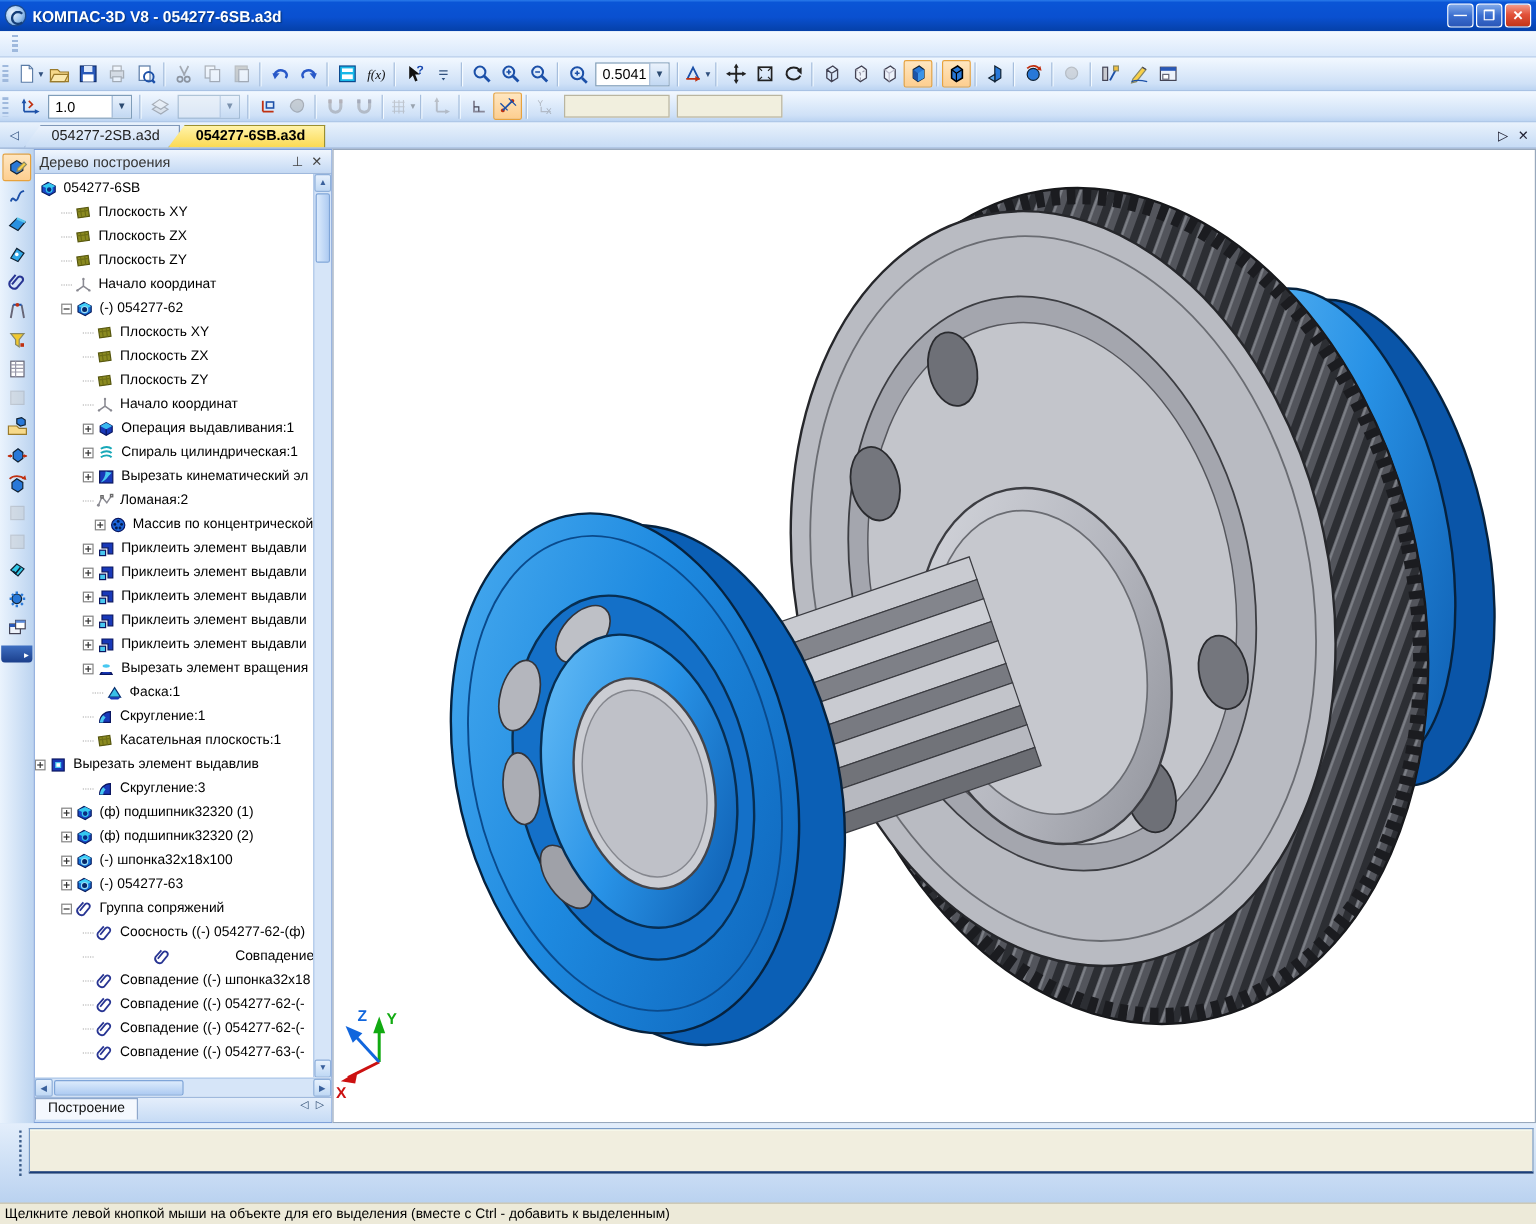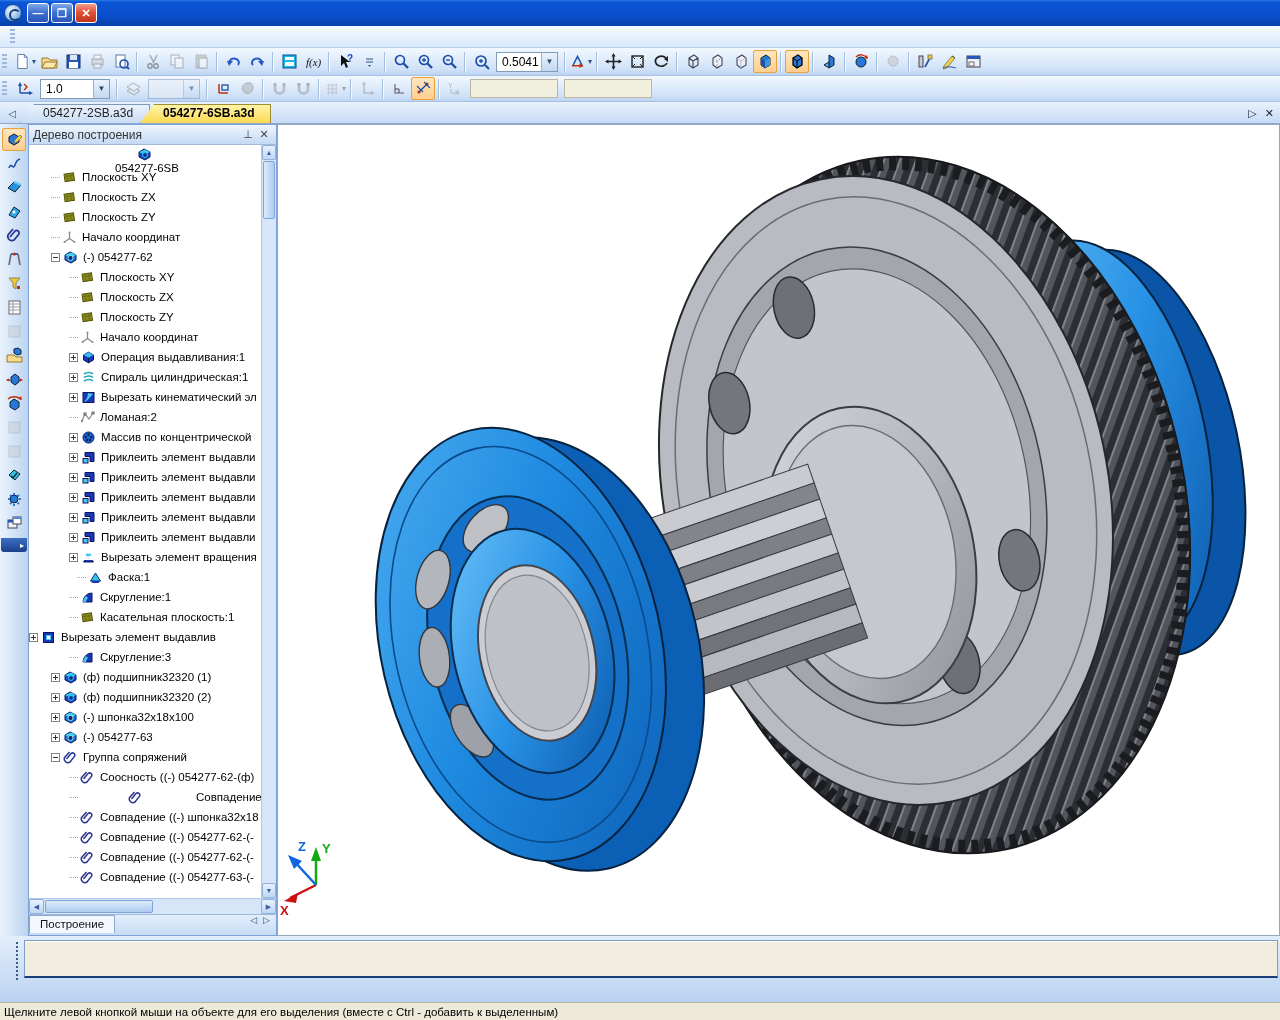--- a/index.html
+++ b/index.html
@@ -114,20 +114,21 @@
   .msgbar { flex:1; height:38px; background:#F1EEDF; border:1px solid #7A9CC8; border-bottom:2px solid #1B3E78;
     box-shadow:inset 0 1px 0 #FBFFF4; }
   .statusbar { height:18px; background:#EDEAD9; border-top:1px solid #B8B4A0; font-size:11.5px;
     display:flex; align-items:center; padding-left:4px; color:#000; }
 </style>
 </head>
 <body>
 
 <div class="titlebar">
   <div class="app-icon"></div>
+  <div class="title-text">КОМПАС-3D V8 - 054277-6SB.a3d</div>
   <div class="winbtns">
     <div class="winbtn">—</div>
     <div class="winbtn">❐</div>
     <div class="winbtn close">✕</div>
   </div>
 </div>
 
 <div class="menubar">
   <div class="grip"></div>
 </div>
@@ -581,21 +582,21 @@
     </div>
 
   <div class="treepanel">
     <div class="tp-head">
       <span class="tp-title">Дерево построения</span>
       <span class="tp-btn">⊥</span>
       <span class="tp-btn">✕</span>
     </div>
     <div class="tp-body">
       <div class="tree" id="tree">
-          <div class="trow" style="padding-left: 4px; flex-direction: column;">
+          <div class="trow" style="padding-left: 4px;">
             <span class="ticon">
               <svg width="15" height="15" viewBox="0 0 15 15">
                 <path d="M2 5l5-3 6 3v5l-5 3-6-3z" fill="#1848C8" stroke="#0A1E60"></path>
                 <path d="M2 5l6 3 5-3-5-2.5z" fill="#35C8F0"></path>
                 <circle cx="8" cy="8" r="2.4" fill="#0A2C80" stroke="#35C8F0"></circle>
               </svg>
             </span>
             <span>054277-6SB</span>
           </div>
           <div class="trow" style="padding-left: 22px;">
@@ -740,21 +741,21 @@
             <span class="ticon">
               <svg width="15" height="15" viewBox="0 0 15 15">
                 <path d="M2 11L5 4l4 5 4-6" fill="none" stroke="#8A8A92" stroke-width="1.2"></path>
                 <rect x="4" y="3" width="2" height="2" fill="#C8C8CE" stroke="#666"></rect>
                 <rect x="12" y="2" width="2" height="2" fill="#C8C8CE" stroke="#666"></rect>
                 <circle cx="2" cy="11" r="1.2" fill="#8A8A92"></circle>
               </svg>
             </span>
             <span>Ломаная:2</span>
           </div>
-          <div class="trow" style="padding-left: 40px;">
+          <div class="trow" style="padding-left: 40px; justify-content: flex-end;">
             <span class="texp plus"></span>
             <span class="ticon">
               <svg width="15" height="15" viewBox="0 0 15 15">
                 <circle cx="7.5" cy="7.5" r="5.5" fill="#1C64D8" stroke="#0A1660"></circle>
                 <circle cx="7.5" cy="4.5" r="1.2" fill="#071E50"></circle>
                 <circle cx="4.7" cy="7" r="1.2" fill="#071E50"></circle>
                 <circle cx="10.3" cy="7" r="1.2" fill="#071E50"></circle>
                 <circle cx="6" cy="10" r="1.2" fill="#071E50"></circle>
                 <circle cx="9" cy="10" r="1.2" fill="#071E50"></circle>
               </svg>

